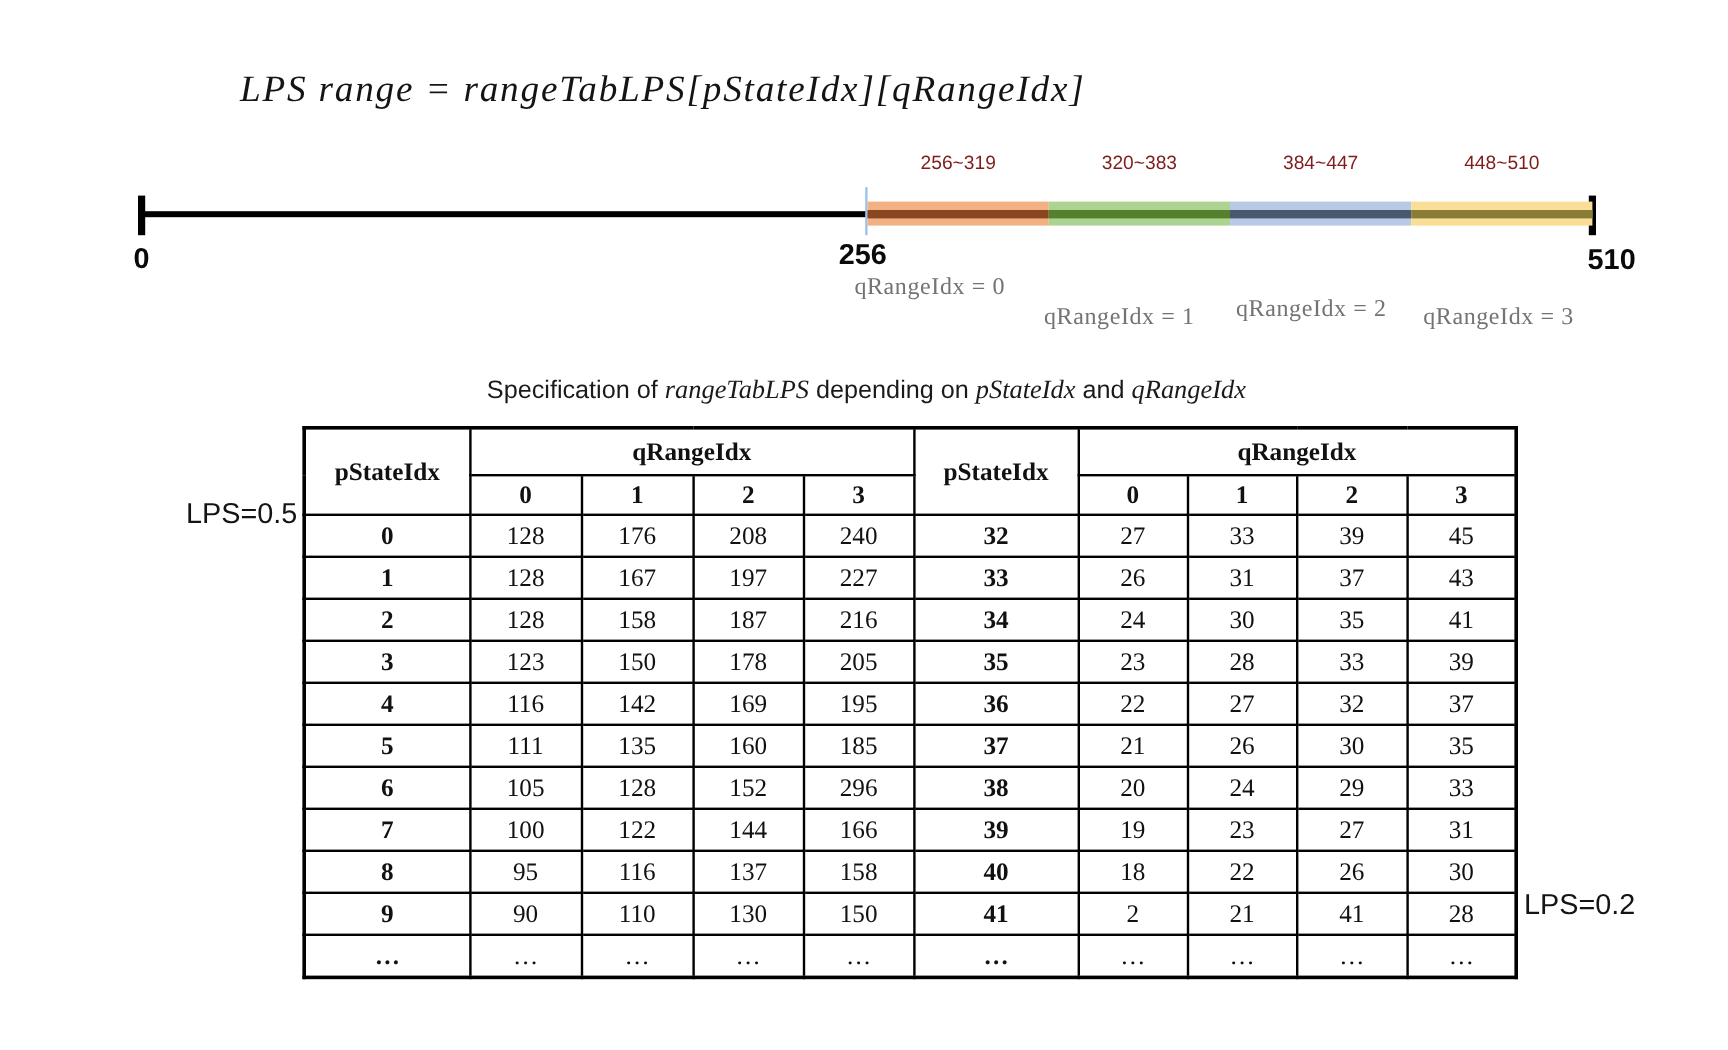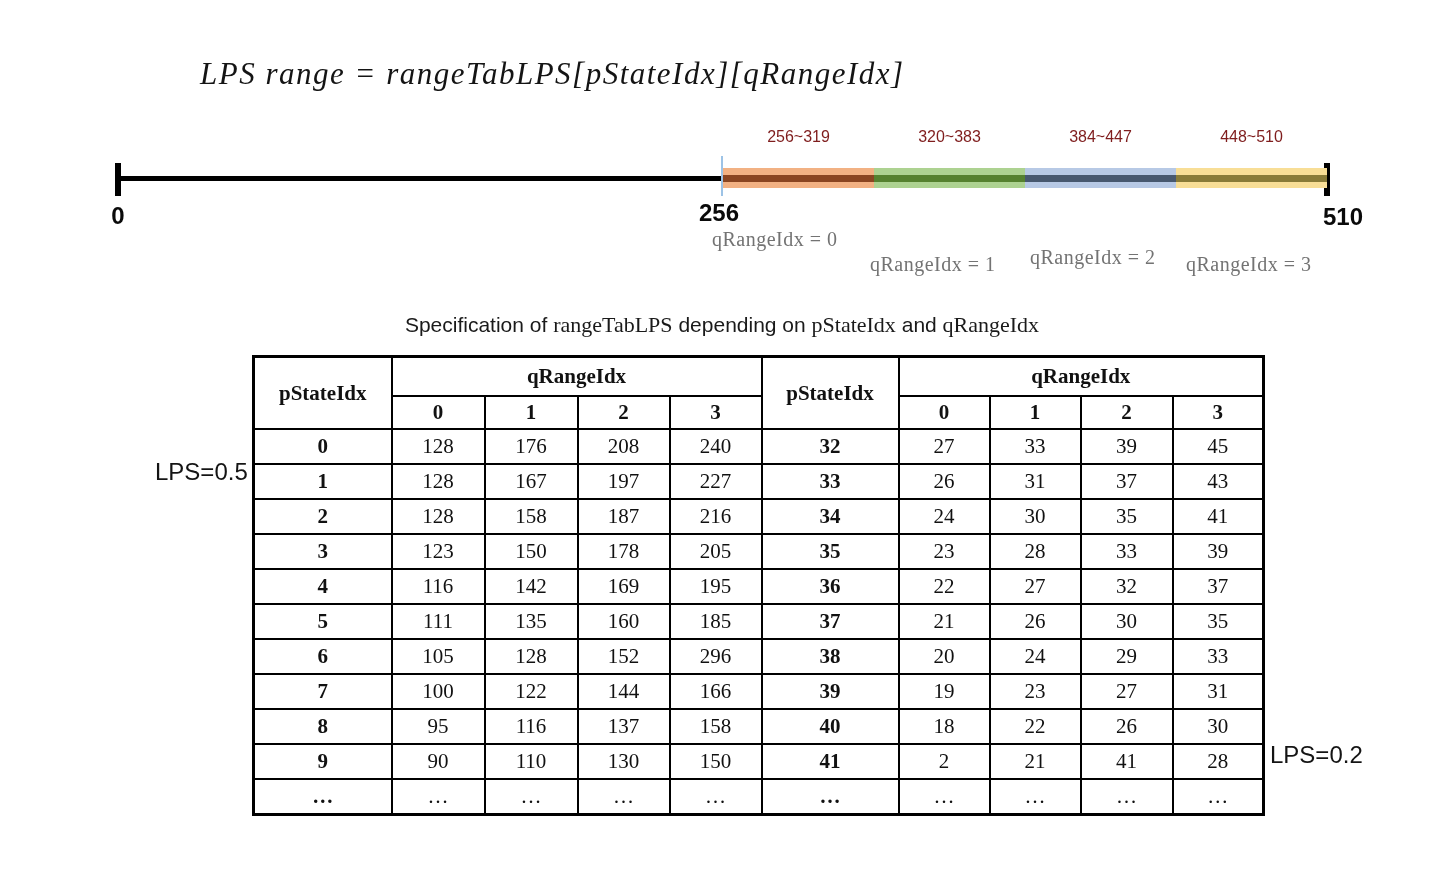--- a/index.html
+++ b/index.html
@@ -38,42 +38,42 @@
     font-weight:bold;font-size:24px;color:#0a0a0a;white-space:nowrap;
   }
   .nl-num.zero{left:118px;top:202px;transform:translateX(-50%);}
   .nl-num.mid{left:699px;top:199px;}
   .nl-num.end{left:1323px;top:203px;}
   
   .tbl-title{
     left:722px;top:312px;transform:translateX(-50%);white-space:nowrap;
     font-family:"Liberation Sans","DejaVu Sans",sans-serif;font-size:21px;color:#1a1a1a;
   }
-  .tbl-title .mvar{font-family:"Liberation Serif","DejaVu Serif",serif;font-size:22px;margin-top:43px;}
+  .tbl-title .mvar{font-family:"Liberation Serif","DejaVu Serif",serif;font-style:italic;font-size:22px;margin-top:43px;}
   
   table.rangetab{
     position:absolute;left:252px;top:355px;width:1010px;
     border-collapse:collapse;table-layout:fixed;
     border:3px solid #000;
   }
   table.rangetab th,table.rangetab td{
     border:2px solid #000;text-align:center;vertical-align:middle;
     padding:0;font-size:21px;line-height:1;overflow:hidden;
   }
   table.rangetab th{font-weight:bold;}
   table.rangetab .hrow1 th{height:37px;}
   table.rangetab .hrow2 th{height:31px;}
   table.rangetab td{height:33px;}
   table.rangetab td.idx{font-weight:bold;}
   
   .lps-side{
     position:absolute;font-family:"Liberation Sans","DejaVu Sans",sans-serif;
     font-size:24px;color:#141414;white-space:nowrap;
   }
-  .lps-side.high{left:155px;top:458px;}
+  .lps-side.high{left:155px;top:415px;}
   .lps-side.low{left:1270px;top:741px;}
 </style>
 </head>
 <body>
 
 <div class="canvas">
 
   <div class="abs formula">LPS range = rangeTabLPS[pStateIdx][qRangeIdx]</div>
 
 

